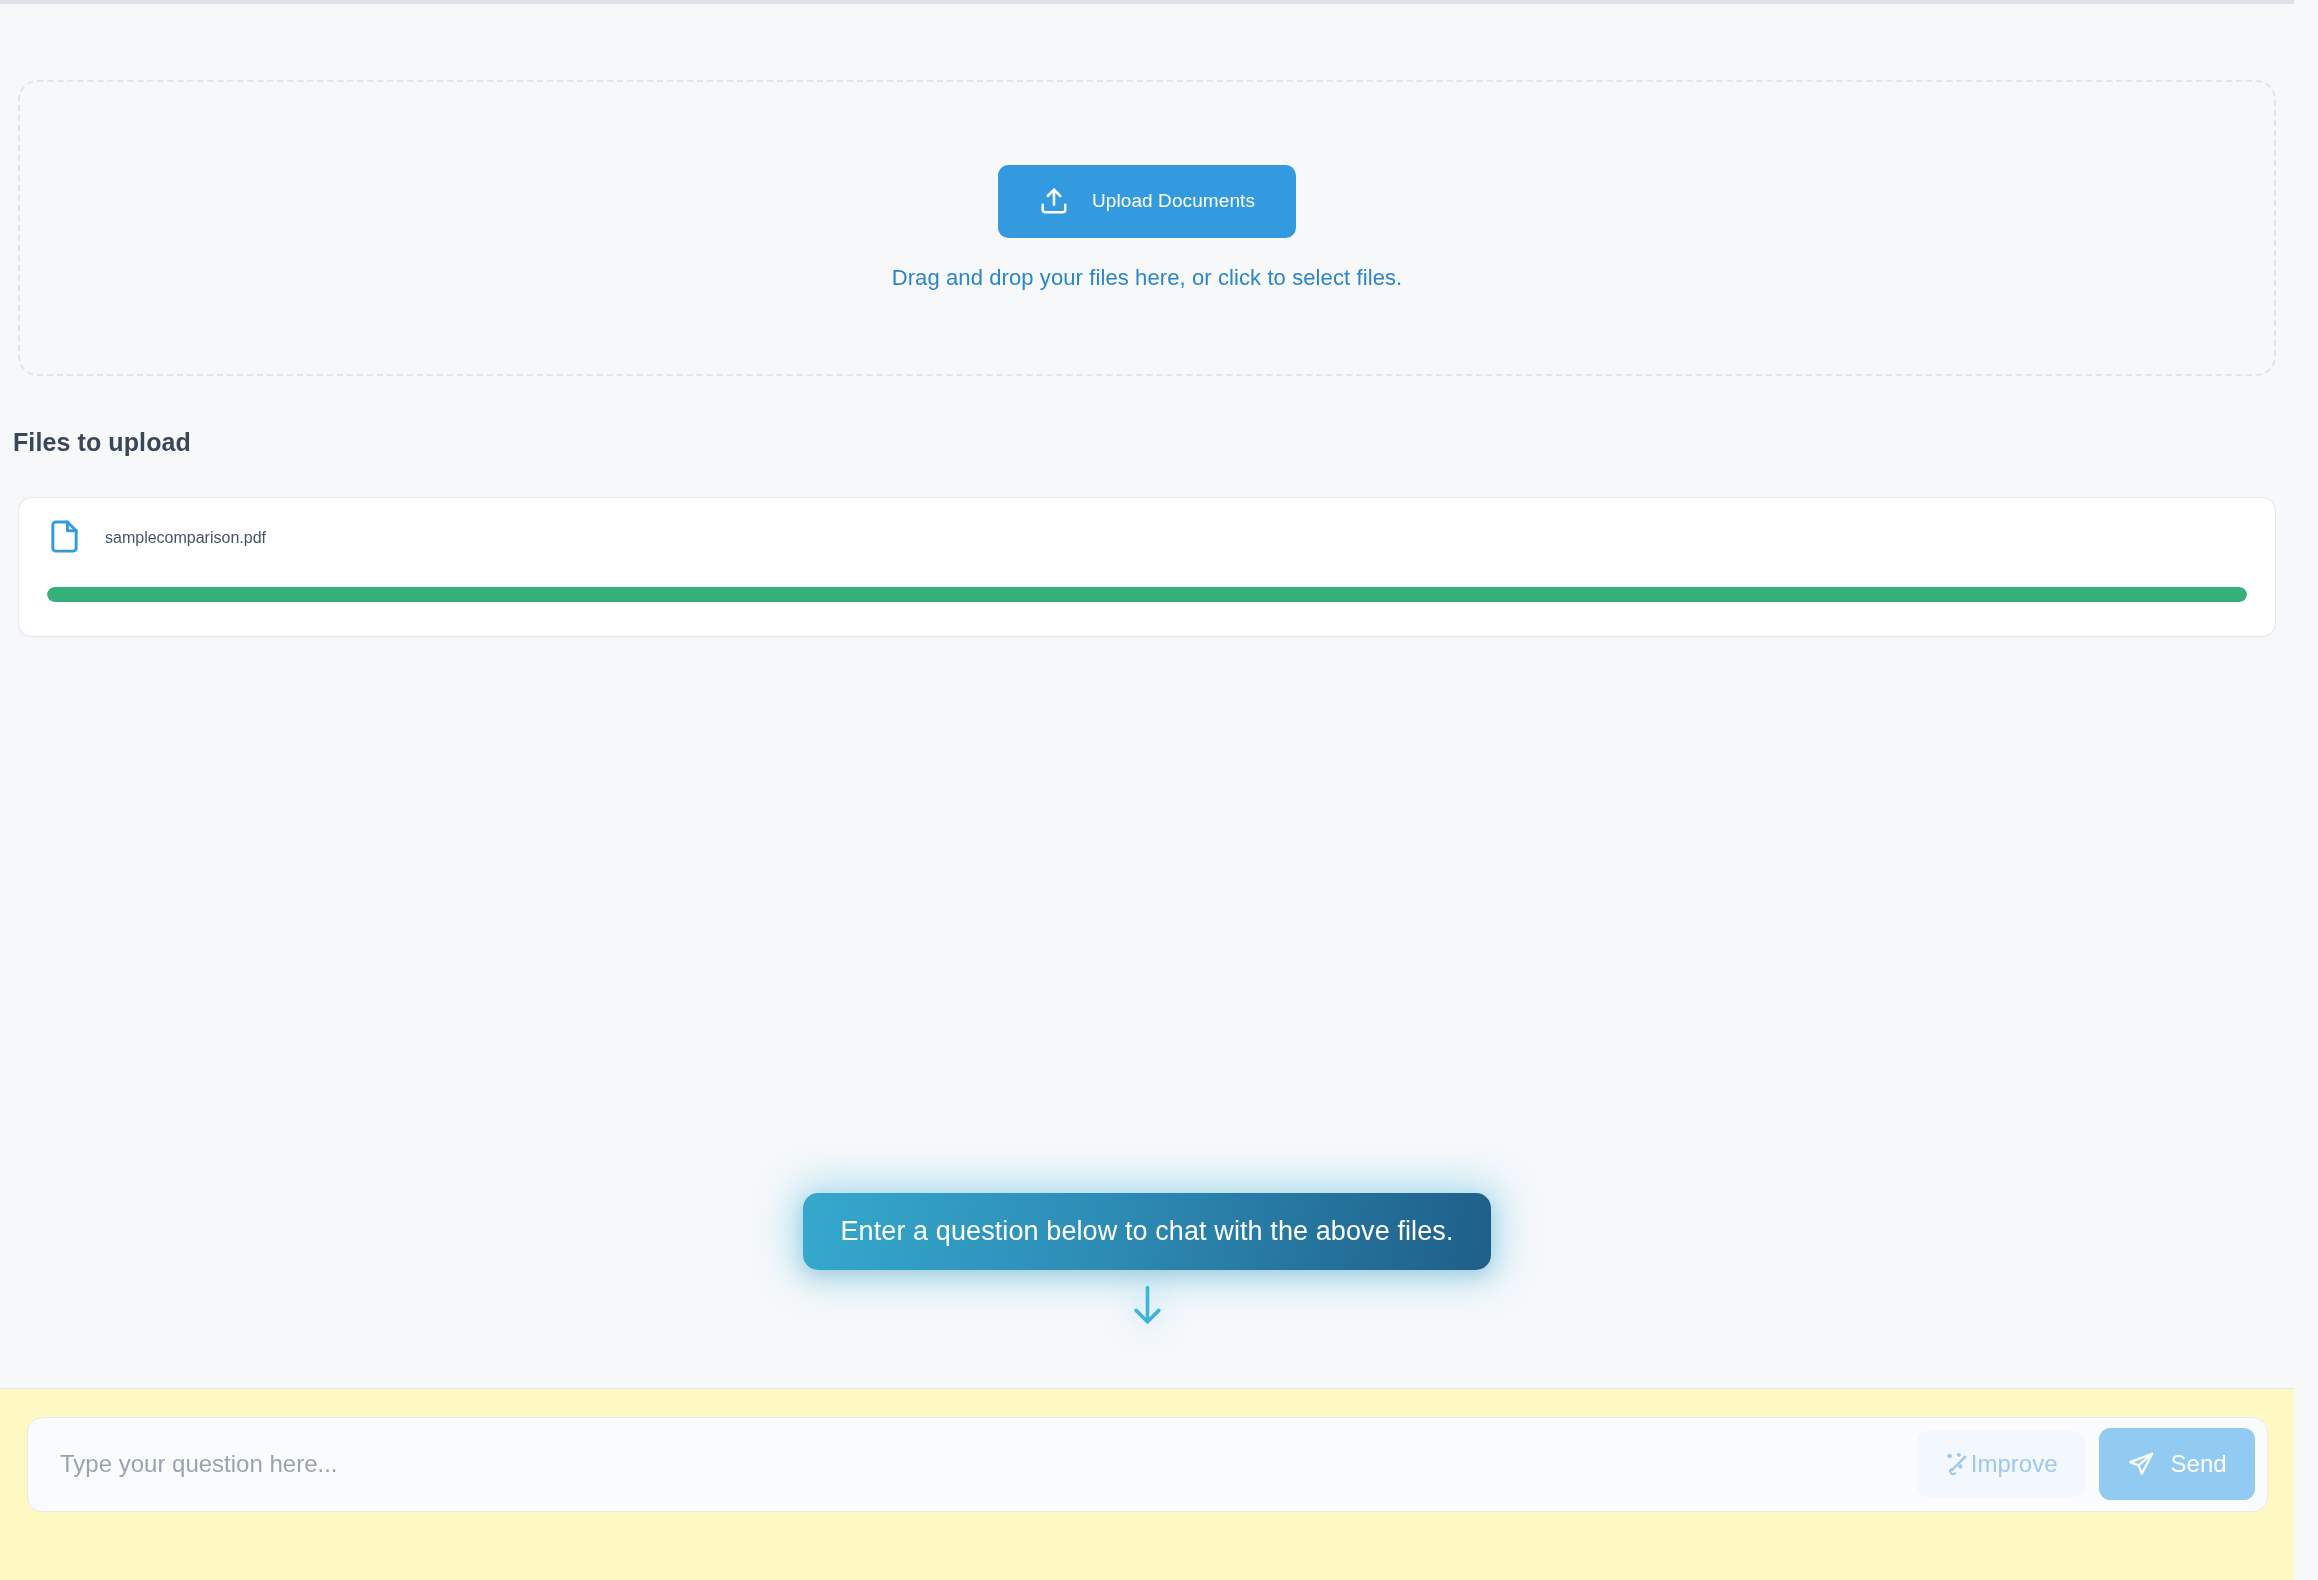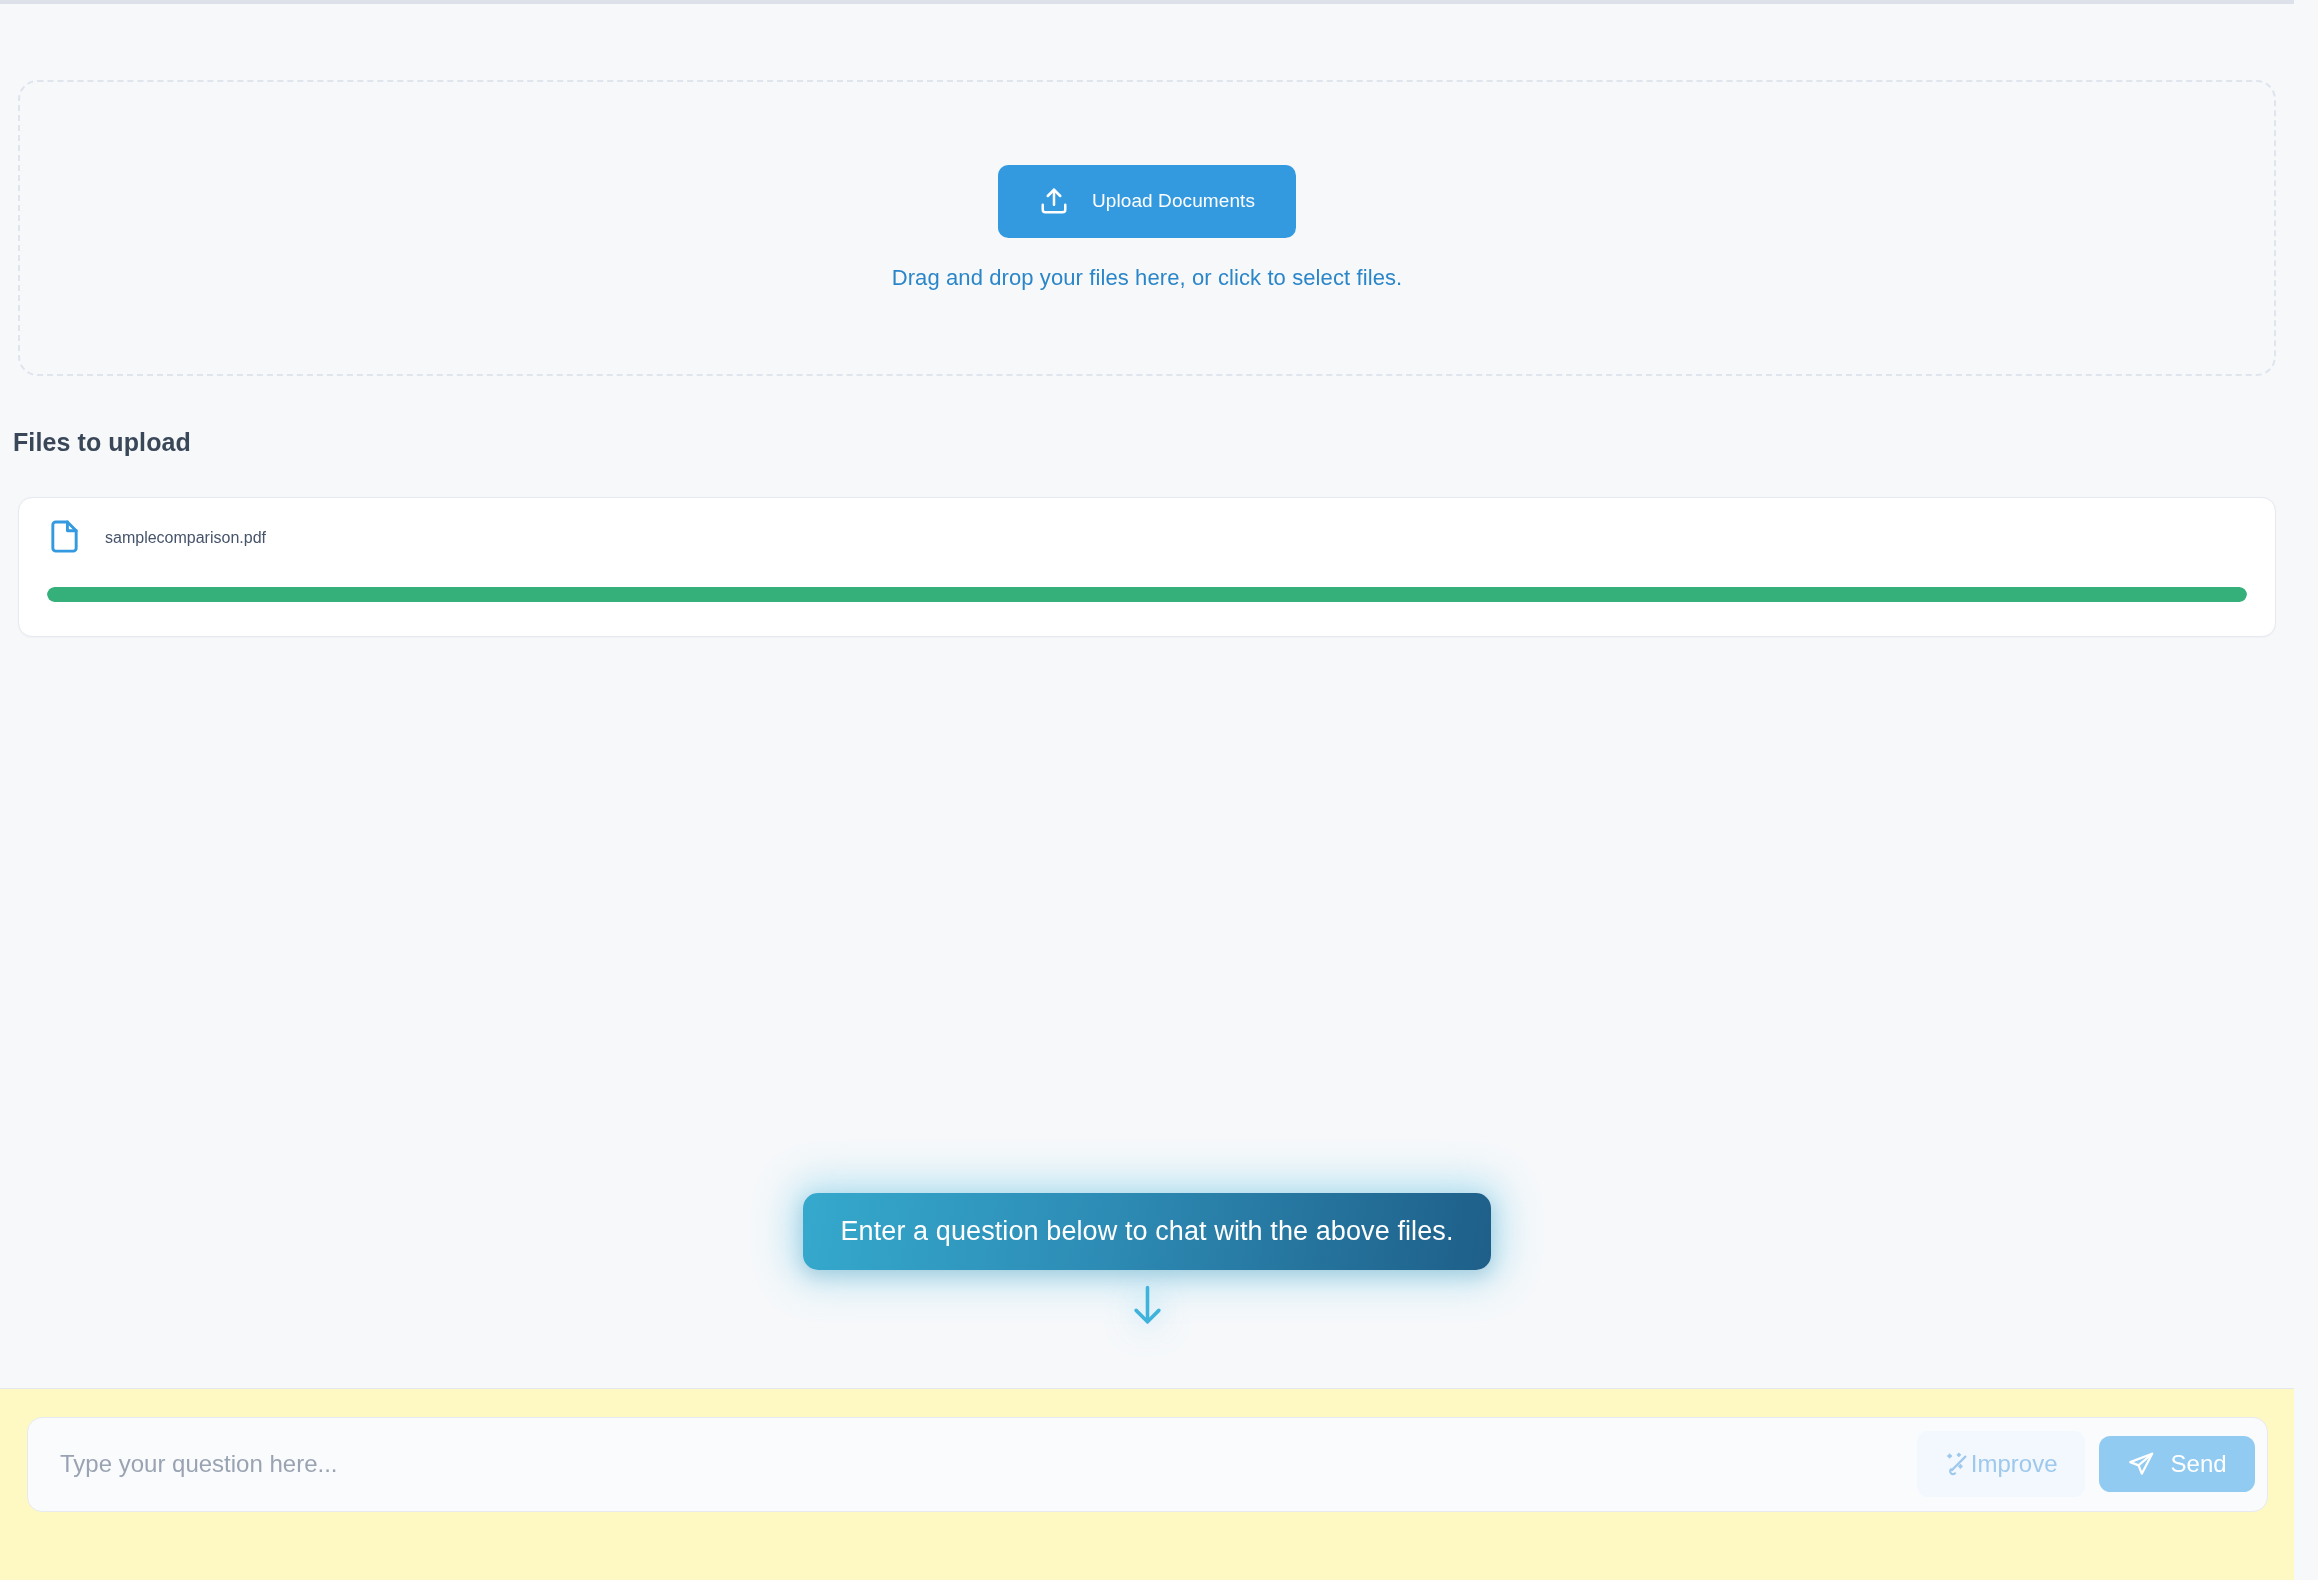--- a/index.html
+++ b/index.html
@@ -228,21 +228,21 @@
     color: #9ec8ec;
     font-family: "Liberation Sans", sans-serif;
     font-size: 24px;
     font-weight: 400;
     cursor: pointer;
   }
   .send-btn {
     display: inline-flex;
     align-items: center;
     gap: 16px;
-    height: 56px;
+    height: 72px;
     padding: 0 28px;
     background: #92cbf1;
     border: none;
     border-radius: 11.5px;
     color: #ffffff;
     font-family: "Liberation Sans", sans-serif;
     font-size: 24px;
     font-weight: 400;
     cursor: pointer;
   }

